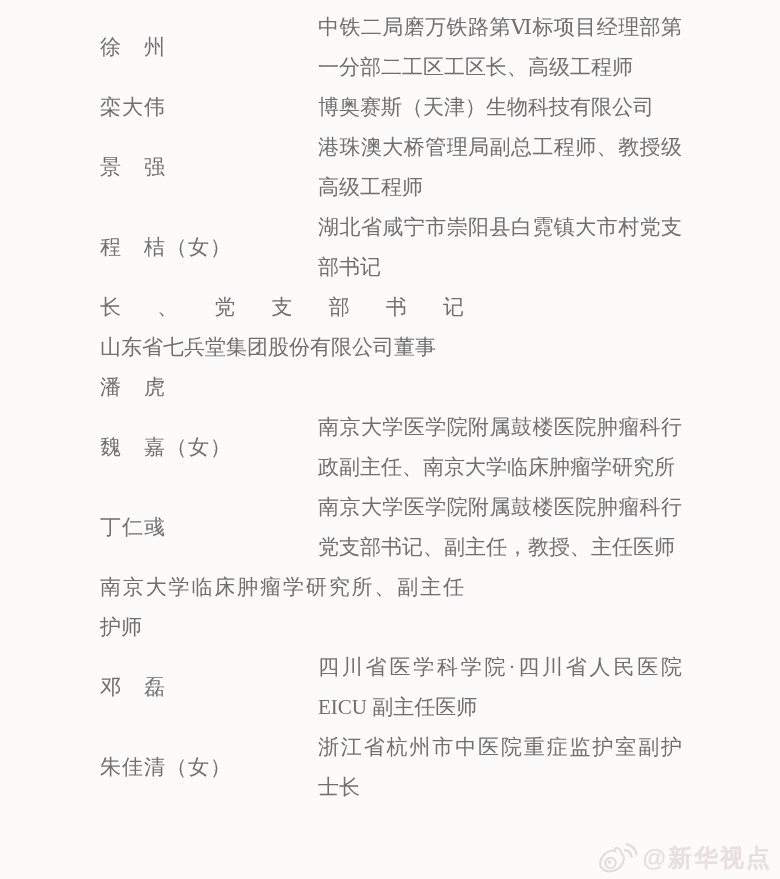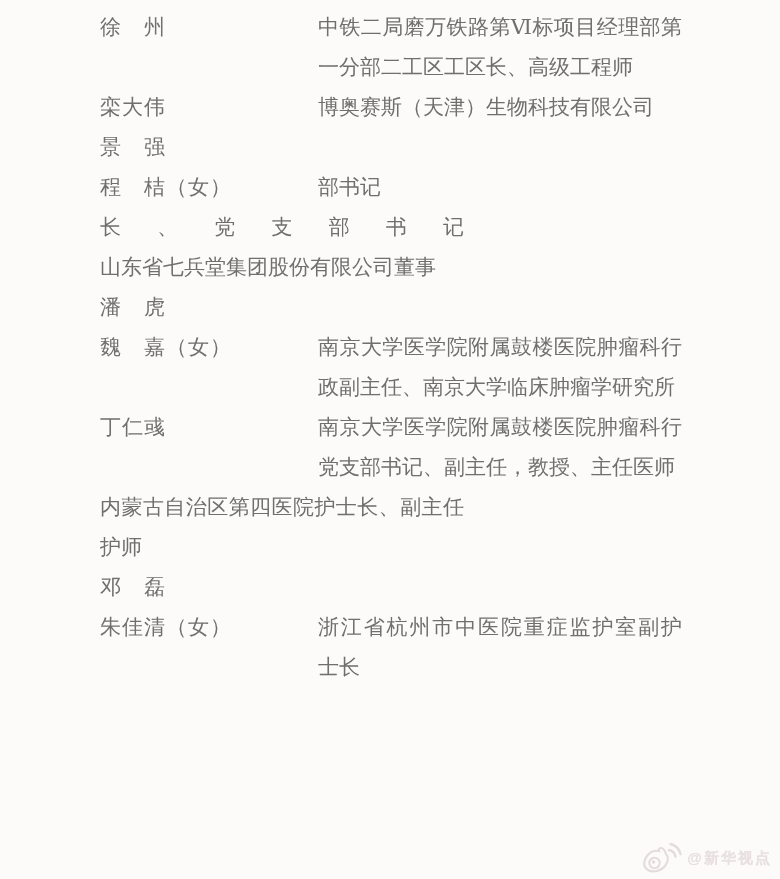--- a/index.html
+++ b/index.html
@@ -14,21 +14,21 @@
     background: #fdfbfa;
     font-family: "Liberation Serif", "DejaVu Serif", serif;
   }
   .doc {
     padding: 7px 0 0 100px;
     color: #6f6f6f;
     font-size: 21px;
   }
   .entry {
     display: flex;
-    align-items: flex-start;
+    align-items: center;
   }
   .name {
     width: 218px;
     flex: 0 0 218px;
     line-height: 40px;
     white-space: nowrap;
     letter-spacing: 1px;
   }
   .title {
     width: 364px;
@@ -46,21 +46,21 @@
   .watermark {
     position: absolute;
     right: 8px;
     bottom: 4px;
     display: flex;
     align-items: center;
     gap: 5px;
     color: #e7e0de;
     font-family: "Liberation Sans", "DejaVu Sans", sans-serif;
     font-weight: 700;
-    font-size: 15px;
+    font-size: 24px;
     letter-spacing: 2px;
     text-shadow: 0 0 1px #efe8e6;
     user-select: none;
   }
   .watermark svg {
     display: block;
   }
 </style>
 </head>
 <body>
@@ -78,26 +78,29 @@
   <div class="entry">
     <div class="name">栾大伟</div>
     <div class="title">
           <div class="tline">博奥赛斯（天津）生物科技有限公司</div>
         </div>
   </div>
 
   <div class="entry">
     <div class="name">景　强</div>
     <div class="title">
+          <div class="tline">港珠澳大桥管理局副总工程师、教授级</div>
+          <div class="tline">高级工程师</div>
         </div>
   </div>
 
   <div class="entry">
     <div class="name">程　桔（女）</div>
     <div class="title">
+          <div class="tline">湖北省咸宁市崇阳县白霓镇大市村党支</div>
           <div class="tline">部书记</div>
         </div>
   </div>
 
   <div class="entry">
     <div class="title">
           <div class="tline">长、党支部书记</div>
           <div class="tline">山东省七兵堂集团股份有限公司董事</div>
         </div>
   </div>
@@ -117,27 +120,31 @@
   <div class="entry">
     <div class="name">丁仁彧</div>
     <div class="title">
           <div class="tline">南京大学医学院附属鼓楼医院肿瘤科行</div>
           <div class="tline">党支部书记、副主任，教授、主任医师</div>
         </div>
   </div>
 
   <div class="entry">
     <div class="title">
-          <div class="tline">内蒙古自治区第四医院护士长、副主任</div>
+          <div class="tline">南京大学临床肿瘤学研究所、副主任</div>
           <div class="tline">护师</div>
         </div>
   </div>
 
   <div class="entry">
     <div class="name">邓　磊</div>
+    <div class="title">
+          <div class="tline">四川省医学科学院·四川省人民医院</div>
+          <div class="tline">EICU 副主任医师</div>
+        </div>
   </div>
 
   <div class="entry">
     <div class="name">朱佳清（女）</div>
     <div class="title">
           <div class="tline">浙江省杭州市中医院重症监护室副护</div>
           <div class="tline">士长</div>
         </div>
   </div>
 </div>

